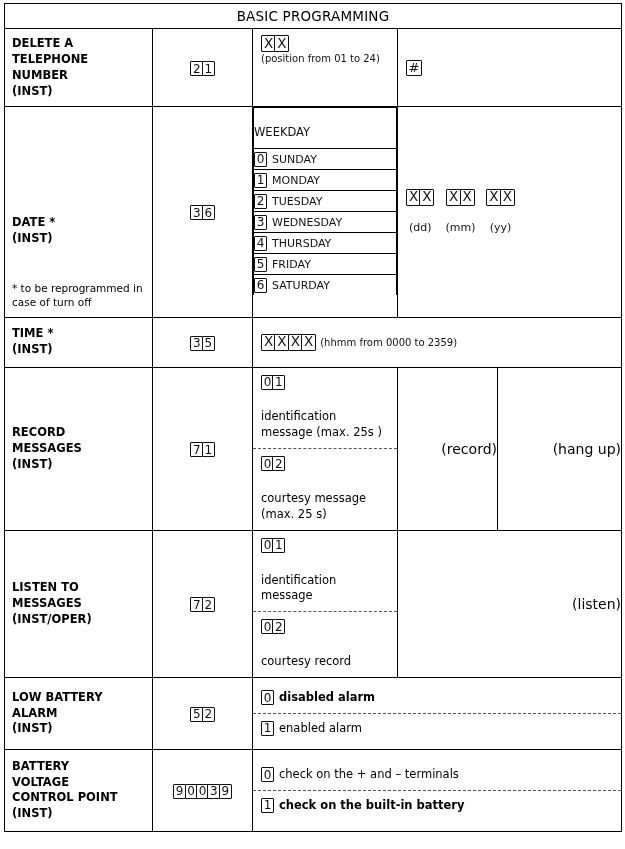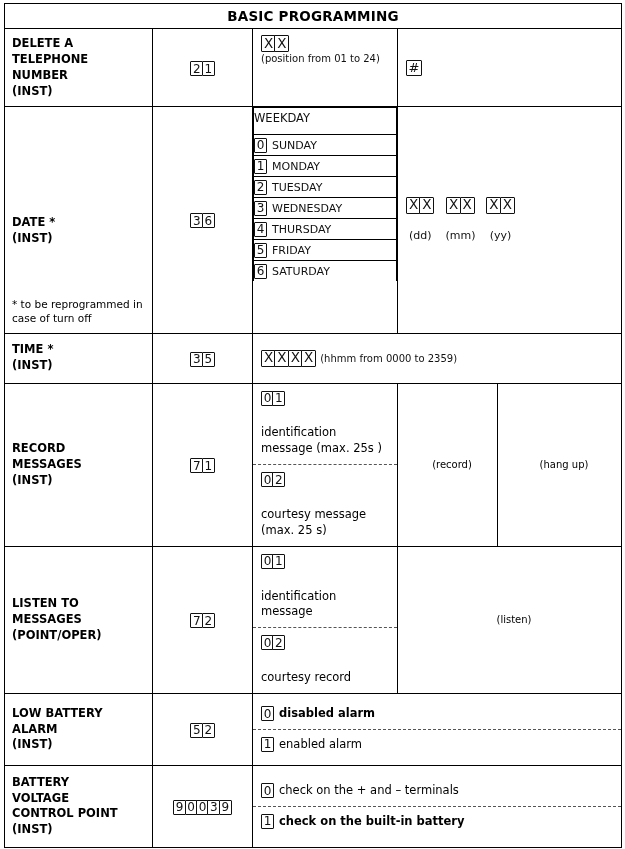--- a/index.html
+++ b/index.html
@@ -20,42 +20,42 @@
     border:1.5px solid #000;
     padding:0;
     vertical-align:middle;
     background:#fff;
   }
 
   
   .title-bar{
     background:#e8e8e8;
     text-align:center;
-    font-weight:bold;
+    font-weight:normal;
     font-size:13.5px;
     letter-spacing:.2px;
     height:24px;
     color:#000;
   }
 
   
   .c-label{
     font-weight:bold;
     font-size:11.5px;
     line-height:1.38;
     padding:7px 0 7px 7px !important;
     vertical-align:middle;
     color:#000;
   }
   .c-label.top{vertical-align:top;}
   .note{
     font-weight:normal;
     font-size:10.5px;
     line-height:1.35;
-    margin-top:50px;
+    margin-top:34px;
   }
   .label-stack{display:block;}
 
   
   .c-code{text-align:center;vertical-align:middle;}
 
   
   .keys{display:inline-flex;align-items:center;vertical-align:middle;}
   .key{
     display:inline-flex;
@@ -98,35 +98,35 @@
     border-bottom:1.4px dashed #555;
     padding:4.5px 0 4.5px 8px;
     font-size:11.5px;
     line-height:1.2;
     height:20px;
     vertical-align:middle;
     color:#111;
   }
   .subtable tr:first-child td{
     border-bottom:1.5px solid #000;
-    padding-top:0;padding-bottom:6px;
+    padding-top:14px;padding-bottom:6px;
   }
   .subtable tr:last-child td{border-bottom:none;}
   .wd-label{margin-left:5px;font-size:11px;}
   .wd-head{font-size:11.5px;}
 
   
   .opt-wrap{display:flex;flex-direction:column;height:100%;}
   .opt{padding:7px 6px 7px 8px;font-size:11.5px;line-height:1.38;}
   .opt.divider{border-bottom:1.4px dashed #555;}
   .opt-text{display:block;margin-top:19px;}
   .opt-inline{margin-left:5px;text-align:right;}
   .b{font-weight:bold;}
 
-  .center-mid{text-align:center;vertical-align:middle;padding-left:9px !important;font-size:10px;}
+  .center-mid{text-align:right;vertical-align:middle;padding-left:9px !important;font-size:14px;}
 
   .nowrapish{white-space:nowrap;}
   .dategrp{display:inline-flex;flex-direction:column;align-items:center;margin-right:11px;}
   .dategrp:last-child{margin-right:0;}
   .dategrp .cap{font-size:11px;margin-top:14px;color:#111;}
   .daterow{display:flex;align-items:flex-start;}
 </style>
 </head>
 <body>
 
@@ -309,21 +309,21 @@
       </div>
     </td>
     <td class="center-mid">(record)</td>
     <td class="center-mid">(hang up)</td>
   </tr>
 
   <tr style="height:132px;">
     <td class="c-label">
       <span class="label-stack">LISTEN TO</span>
       <span class="label-stack">MESSAGES</span>
-      <span class="label-stack">(POINT/OPER)</span>
+      <span class="label-stack">(INST/OPER)</span>
     </td>
     <td class="c-code">
       <span class="keys">
         <span class="key">7</span>
               <span class="key">2</span>
       </span>
     </td>
     <td style="padding:0 !important;vertical-align:middle;">
       <div class="opt-wrap">
         <div class="opt divider">

